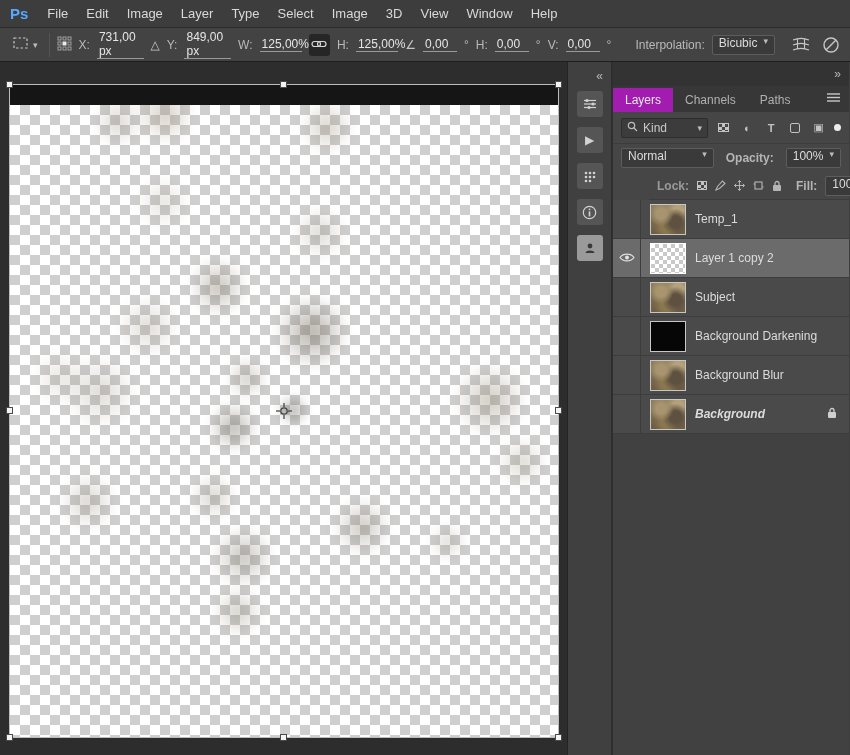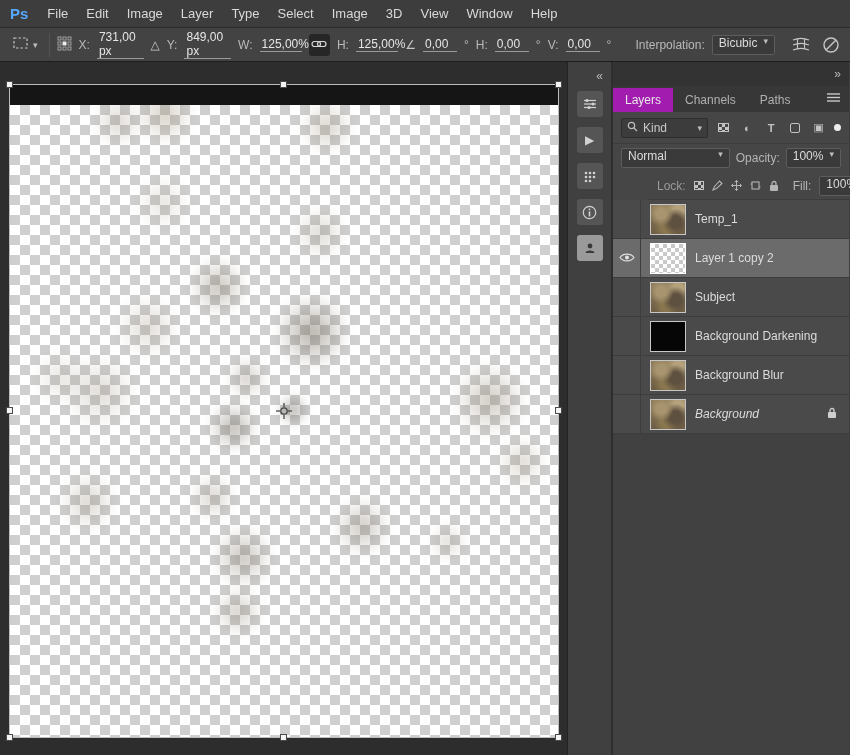--- a/index.html
+++ b/index.html
@@ -81,25 +81,25 @@
   .kind-dd .caret { margin-left:auto; }
   .flt-ic { width:17px; height:16px; display:flex; align-items:center; justify-content:center;
             color:#c3c3c3; font-size:11px; }
   .checker-sq { width:11px; height:9px; border:1px solid #c3c3c3;
     background-image:linear-gradient(45deg,#c3c3c3 25%,transparent 25%,transparent 75%,#c3c3c3 75%),
                      linear-gradient(45deg,#c3c3c3 25%,transparent 25%,transparent 75%,#c3c3c3 75%);
     background-size:6px 6px; background-position:0 0,3px 3px; }
   .shape-sq { width:10px; height:10px; border:1.5px solid #c3c3c3; border-radius:2px; }
   .flt-dot { margin-left:auto; width:7px; height:7px; border-radius:50%; background:#ececec; }
 
-  .blend-row { height:28px; display:flex; align-items:center; padding:0 8px; gap:6px;
+  .blend-row { height:28px; display:flex; align-items:center; padding:0 8px; gap:12px;
                font-size:12px; }
   .blend-dd { width:120px; }
   .num-dd { width:58px; }
-  .panel-label { color:#b5b5b5; font-size:12px; }
+  .panel-label { color:#b5b5b5; font-size:12px;font-weight:bold; }
   .dim-label { color:#9a9a9a; }
 
   .lock-row { height:28px; display:flex; align-items:center; padding:0 8px; gap:8px;
               font-size:12px; border-bottom:1px solid #3c3c3c;margin-left:36px; }
   .lock-ic { display:flex; align-items:center; justify-content:center; }
   .lock-row .fill-label { margin-left:6px; }
 
   .layers-list { flex:1; display:flex; flex-direction:column; background:#424242; }
   .layer-row { height:39px; display:flex; align-items:center; background:#4a4a4a;
                border-bottom:1px solid #3d3d3d; }
@@ -113,21 +113,21 @@
                      linear-gradient(45deg,#c9c9c9 25%,transparent 25%,transparent 75%,#c9c9c9 75%);
     background-size:8px 8px; background-position:0 0,4px 4px; }
   .thumb-texture { background:
       radial-gradient(circle at 30% 30%, #a8946f 0 16%, transparent 40%),
       radial-gradient(circle at 72% 58%, #5f5140 0 20%, transparent 45%),
       radial-gradient(circle at 45% 78%, #8a774f 0 18%, transparent 42%),
       radial-gradient(circle at 80% 20%, #b5a27c 0 14%, transparent 38%),
       linear-gradient(#8d7b58, #6d5d44); }
   .thumb-black { background:#060606; }
   .layer-name { font-size:12px; color:#dcdcdc; white-space:nowrap; }
-  .layer-name.italic { font-style:italic; }
+  .layer-name.italic { font-style:italic;font-weight:bold; }
   .row-lock { margin-left:auto; margin-right:12px; }
   .layers-empty { flex:1; background:#414141; }
 </style>
 </head>
 <body>
 
 <div id="app">
 
   <div class="menubar">
     <span class="ps-logo">Ps</span>

